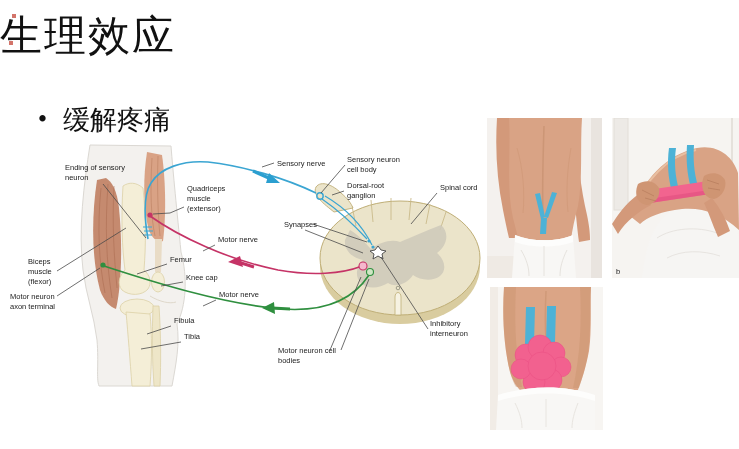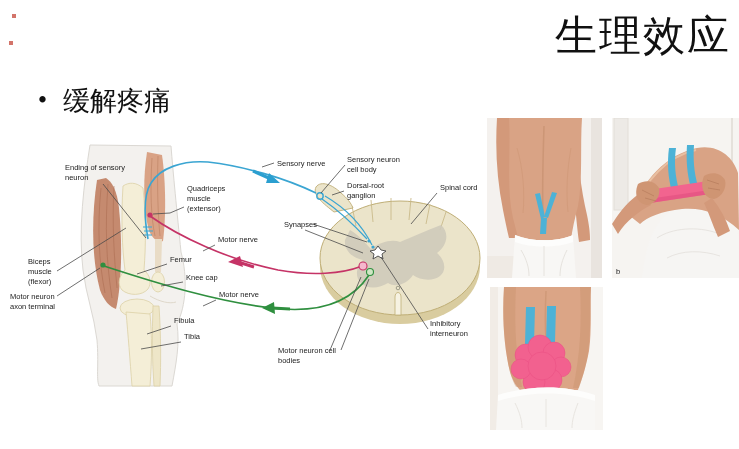--- a/index.html
+++ b/index.html
@@ -1,21 +1,21 @@
 <!DOCTYPE html>
 <html><head>
 <meta charset="utf-8">
 <style>
   html,body{margin:0;padding:0;}
   body{width:739px;height:449px;position:relative;background:#ffffff;overflow:hidden;
        font-family:"Liberation Sans",sans-serif;}
-  .title{position:absolute;left:0;right:8px;top:8px;text-align:right;
+  .title{position:absolute;left:0;right:8px;top:8px;text-align:left;
          font-family:"DejaVu Serif","Liberation Serif",serif;
          font-size:42px;color:#111;letter-spacing:2px;}
-  .bullet-line{position:absolute;left:36px;top:83px;
+  .bullet-line{position:absolute;left:36px;top:102px;
          font-family:"DejaVu Serif","Liberation Serif",serif;
          font-size:27px;color:#111;}
   .bullet-line .marker{font-size:22px;vertical-align:2px;margin-right:14px;}
   .diagram{position:absolute;left:0;top:138px;}
   .photo{position:absolute;overflow:hidden;}
   #photo1{left:487px;top:118px;width:115px;height:160px;}
   #photo2{left:612px;top:118px;width:127px;height:160px;}
   #photo3{left:490px;top:287px;width:113px;height:143px;}
   svg text{font-family:"Liberation Sans",sans-serif;font-size:7.5px;fill:#1b1b1b;}
   .speck{position:absolute;width:4px;height:4px;background:#c0392b;opacity:.7;}

